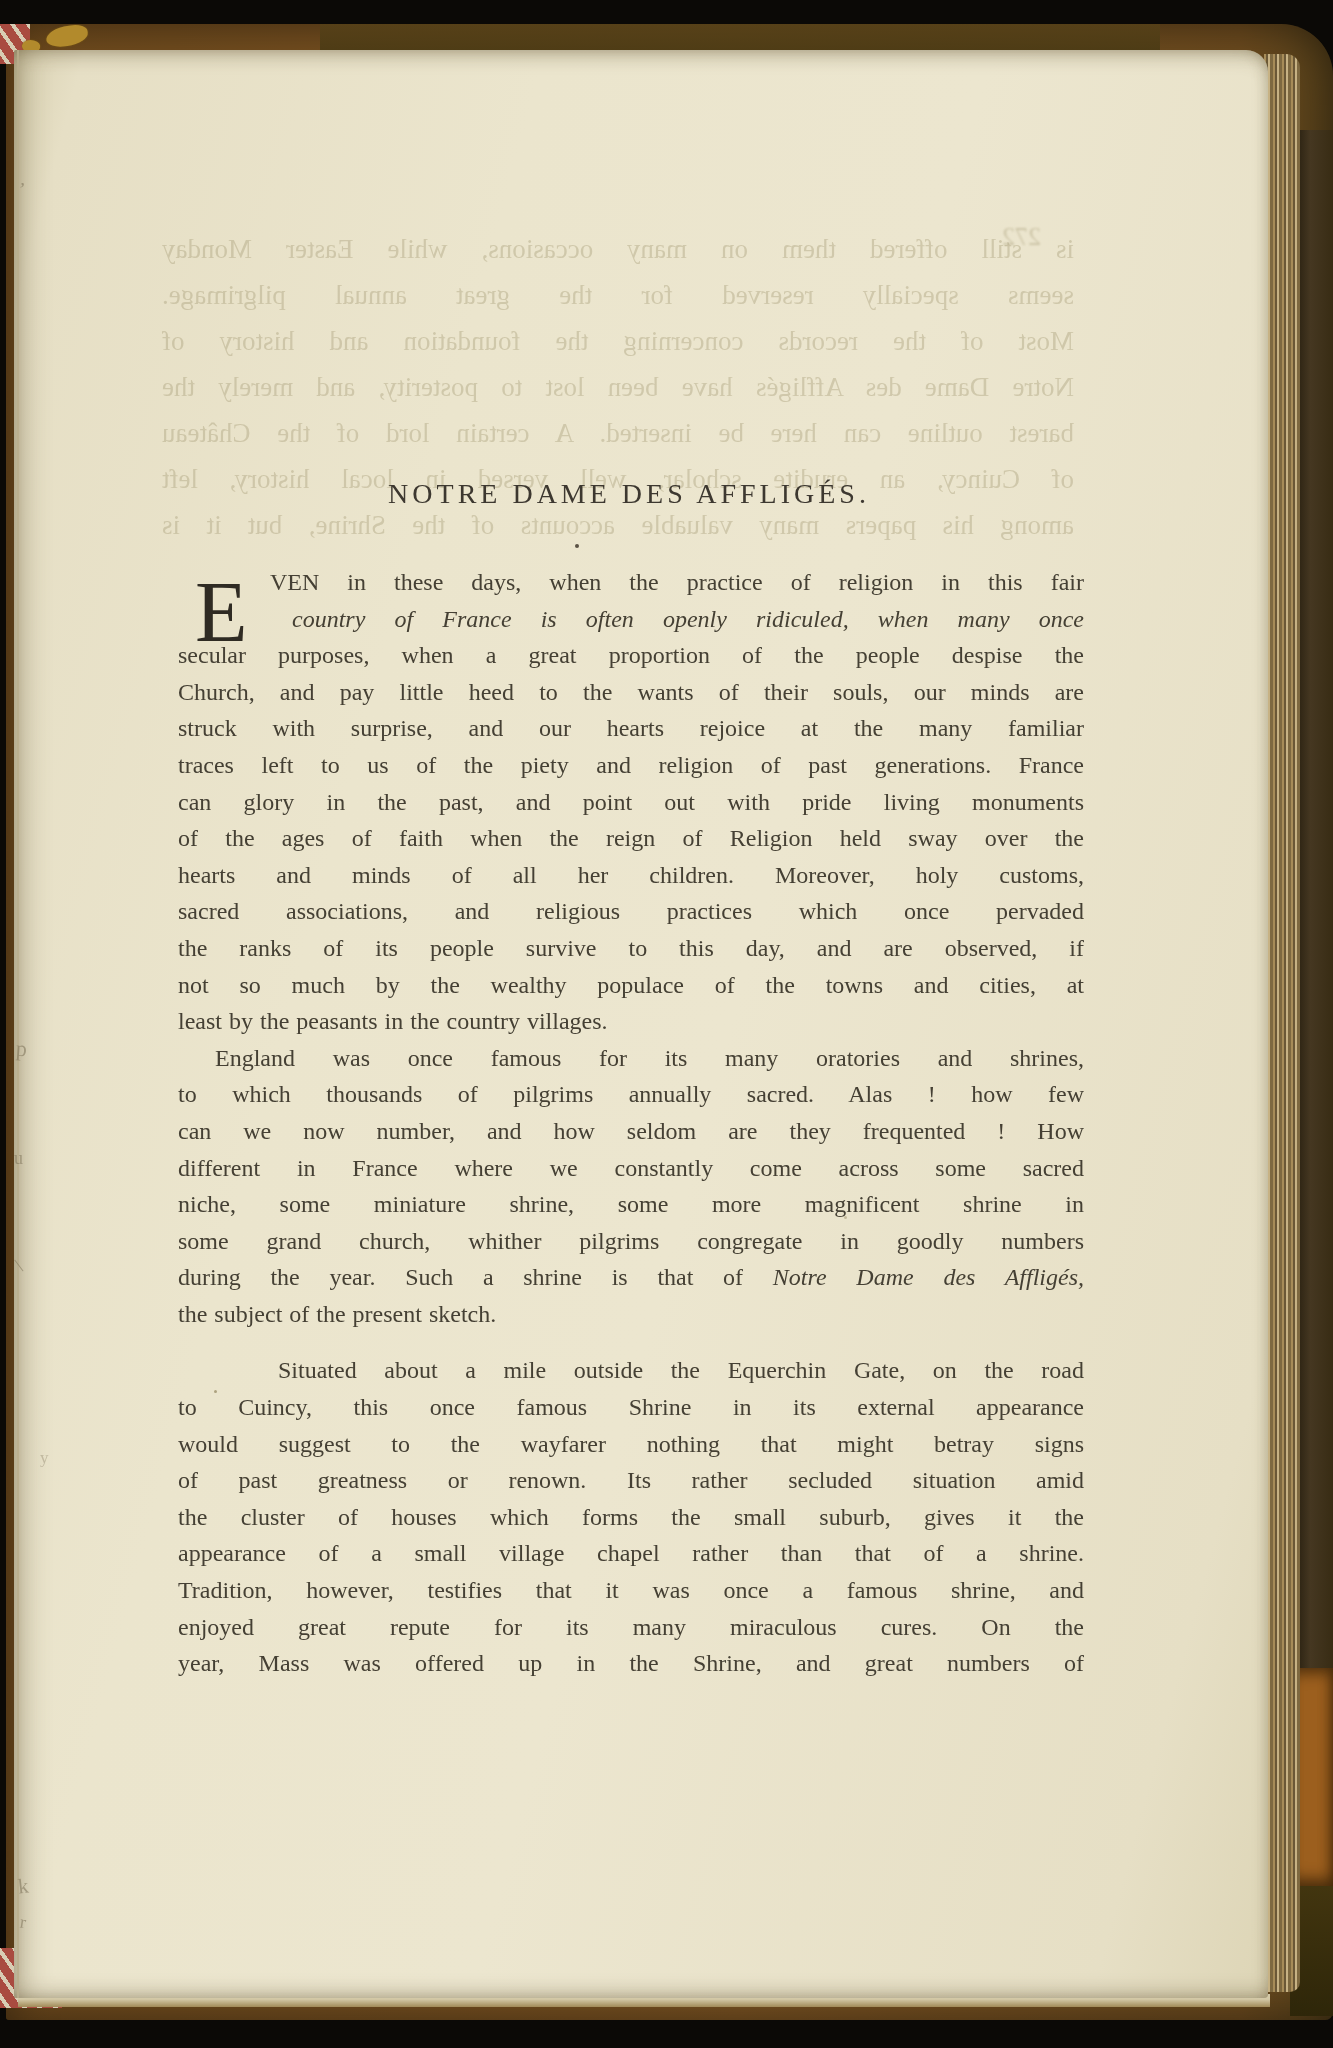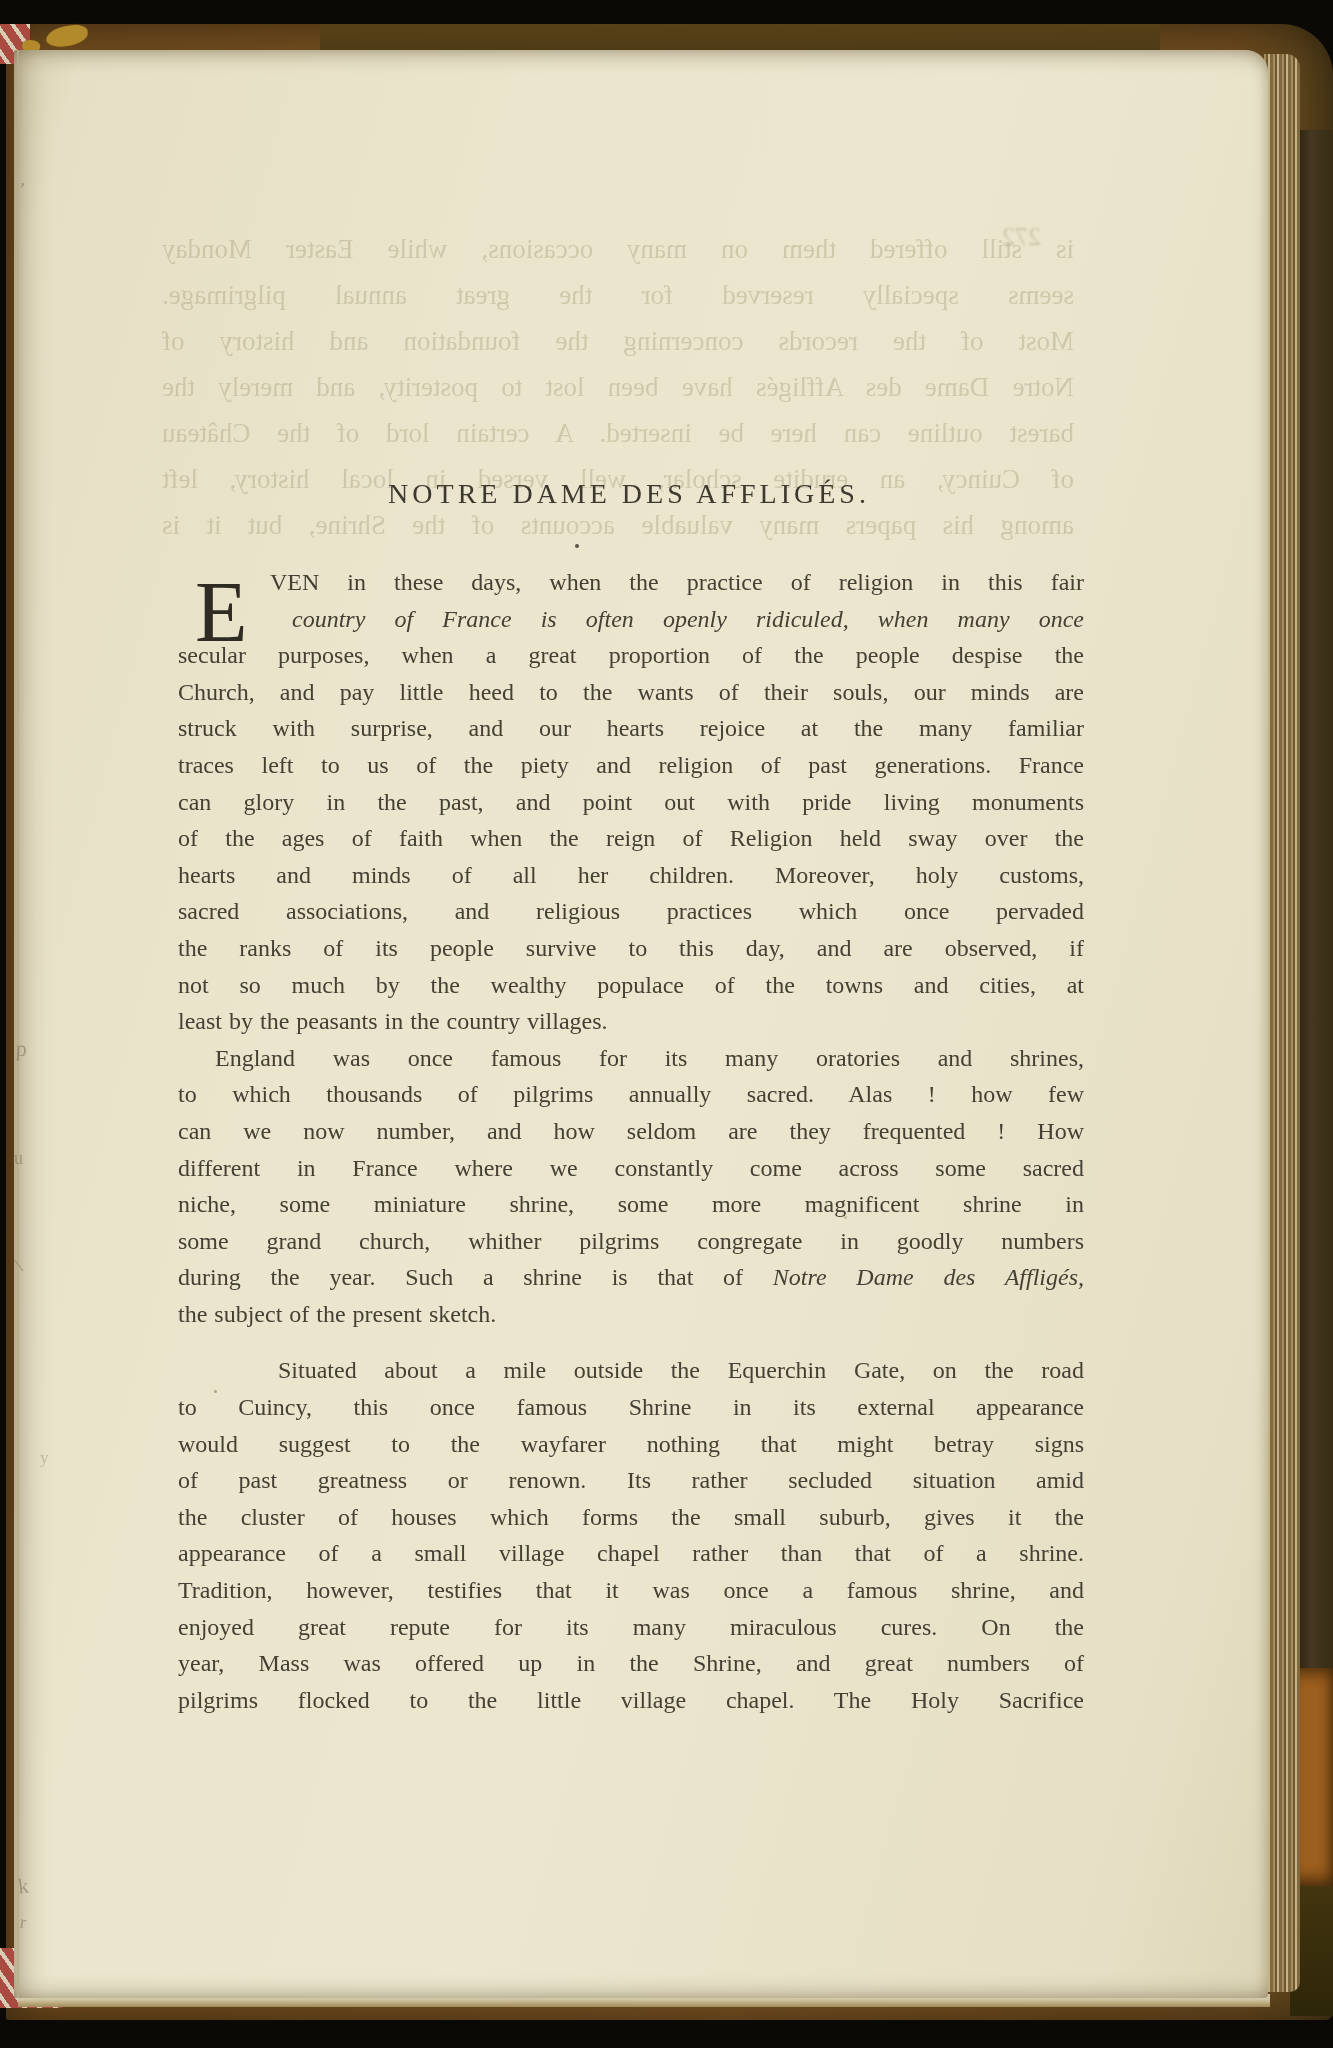--- a/index.html
+++ b/index.html
@@ -132,21 +132,20 @@
 
       <div class="ln i100">Situated about a mile outside the Equerchin Gate, on the road</div>
       <div class="ln">to Cuincy, this once famous Shrine in its external appearance</div>
       <div class="ln">would suggest to the wayfarer nothing that might betray signs</div>
       <div class="ln">of past greatness or renown.  Its rather secluded situation amid</div>
       <div class="ln">the cluster of houses which forms the small suburb, gives it the</div>
       <div class="ln">appearance of a small village chapel rather than that of a shrine.</div>
       <div class="ln">Tradition, however, testifies that it was once a famous shrine, and</div>
       <div class="ln">enjoyed great repute for its many miraculous cures.  On the</div>
       <div class="ln">year, Mass was offered up in the Shrine, and great numbers of</div>
-      <div class="ln">pilgrims flocked to the little village chapel.  The Holy Sacrifice</div>
     </div>
 
     <div class="mark m1">’</div>
     <div class="mark m2">p</div>
     <div class="mark m3">u</div>
     <div class="mark m4">\</div>
     <div class="mark m5">y</div>
     <div class="mark m6">k</div>
     <div class="mark m7">r</div>
     <div class="speck s1"></div>

